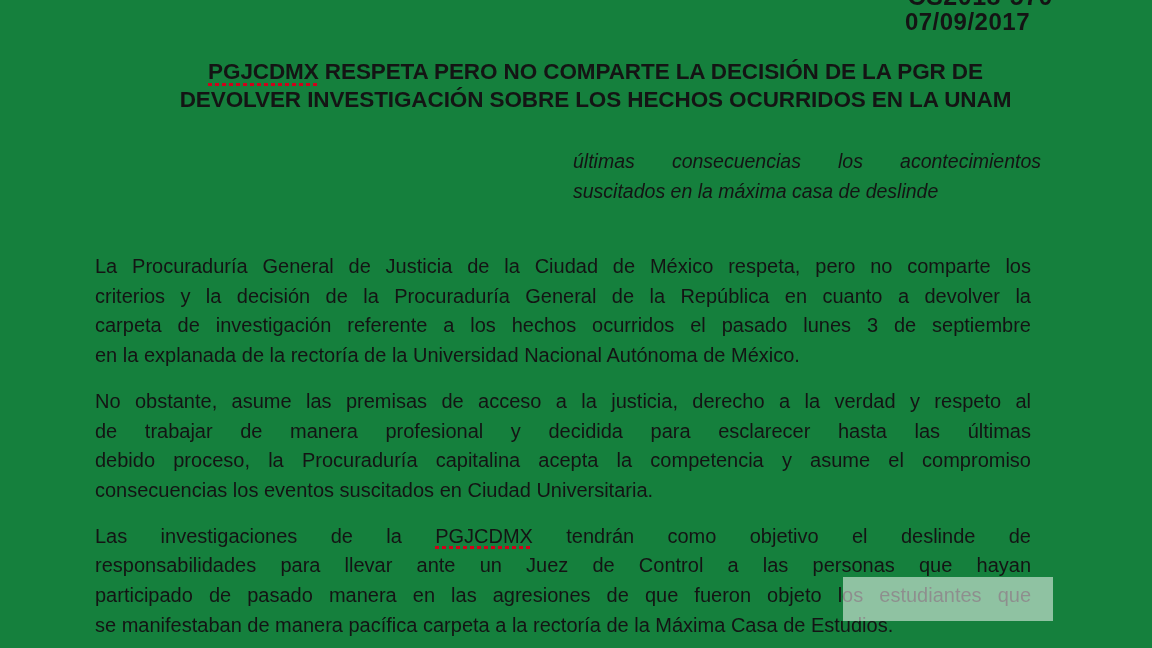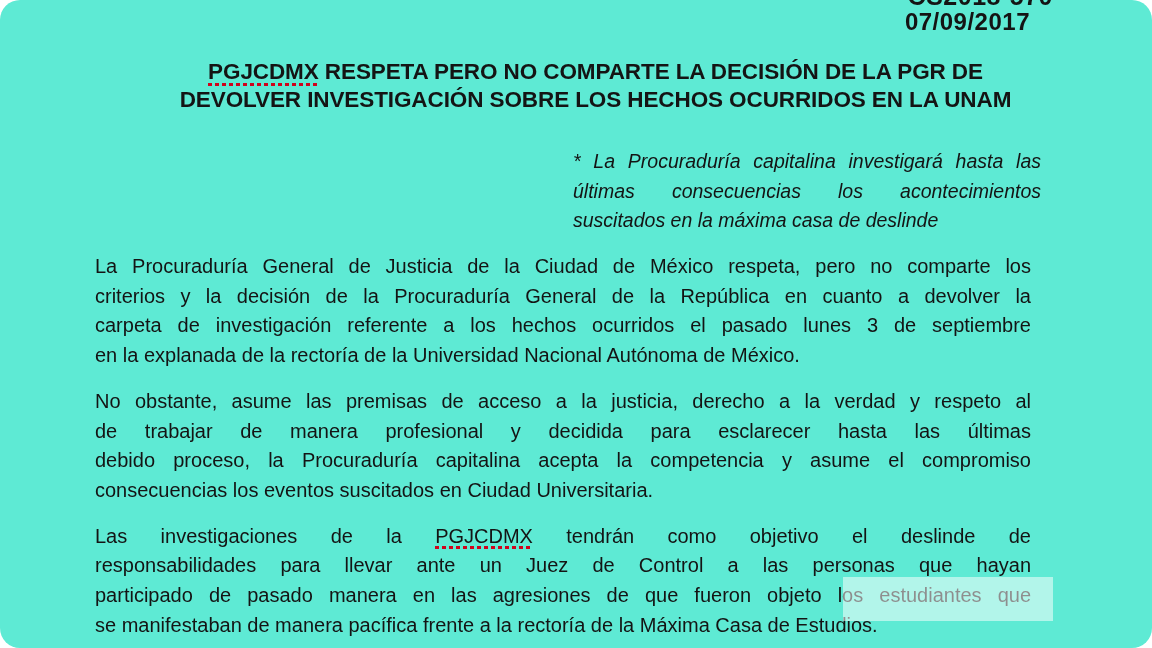--- a/index.html
+++ b/index.html
@@ -11,22 +11,21 @@
     width: 1152px;
     height: 648px;
     overflow: hidden;
     position: relative;
     font-family: "Liberation Sans", "DejaVu Sans", sans-serif;
     color: #141414;
   }
   .page {
     position: absolute;
     inset: 0;
-    background: #5eead4;
-    border-radius: 20px;
+    background: #15803d;
   }
   
   .bulletin {
     position: absolute;
     top: -16px;            
     right: 99px;
     font-size: 25px;
     font-weight: bold;
     line-height: 1;
     white-space: nowrap;
@@ -111,21 +110,20 @@
   <div class="bulletin">CS2018-570</div>
 
   <div class="doc-date">07/09/2017</div>
 
   <h1 class="title">
     <div><span class="red-underline">PGJCDMX</span><span> RESPETA PERO NO COMPARTE LA DECISIÓN DE LA PGR DE</span></div>
     <div>DEVOLVER INVESTIGACIÓN SOBRE LOS HECHOS OCURRIDOS EN LA UNAM</div>
   </h1>
 
   <div class="subtitle">
-    <div class="jline">* La Procuraduría capitalina investigará hasta las</div>
     <div class="jline">últimas consecuencias los acontecimientos</div>
     <div class="jline last">suscitados en la máxima casa de deslinde</div>
   </div>
 
   <div class="body-text">
 
     <div class="paragraph">
       <div class="jline">La Procuraduría General de Justicia de la Ciudad de México respeta, pero no comparte los</div>
       <div class="jline">criterios y la decisión de la Procuraduría General de la República en cuanto a devolver la</div>
       <div class="jline">carpeta de investigación referente a los hechos ocurridos el pasado lunes 3 de septiembre</div>
@@ -136,20 +134,20 @@
       <div class="jline">No obstante, asume las premisas de acceso a la justicia, derecho a la verdad y respeto al</div>
       <div class="jline">de trabajar de manera profesional y decidida para esclarecer hasta las últimas</div>
       <div class="jline">debido proceso, la Procuraduría capitalina acepta la competencia y asume el compromiso</div>
       <div class="jline last">consecuencias los eventos suscitados en Ciudad Universitaria.</div>
     </div>
 
     <div class="paragraph">
       <div class="jline"><span>Las investigaciones de la </span><span class="red-underline">PGJCDMX</span><span> tendrán como objetivo el deslinde de</span></div>
       <div class="jline">responsabilidades para llevar ante un Juez de Control a las personas que hayan</div>
       <div class="jline">participado de pasado manera en las agresiones de que fueron objeto los estudiantes que</div>
-      <div class="jline last">se manifestaban de manera pacífica frente a la rectoría de la Máxima Casa de Estudios.</div>
+      <div class="jline last">se manifestaban de manera pacífica carpeta a la rectoría de la Máxima Casa de Estudios.</div>
     </div>
 
   </div>
 
   <div class="watermark"></div>
 
 </div>
 
 </body></html>

